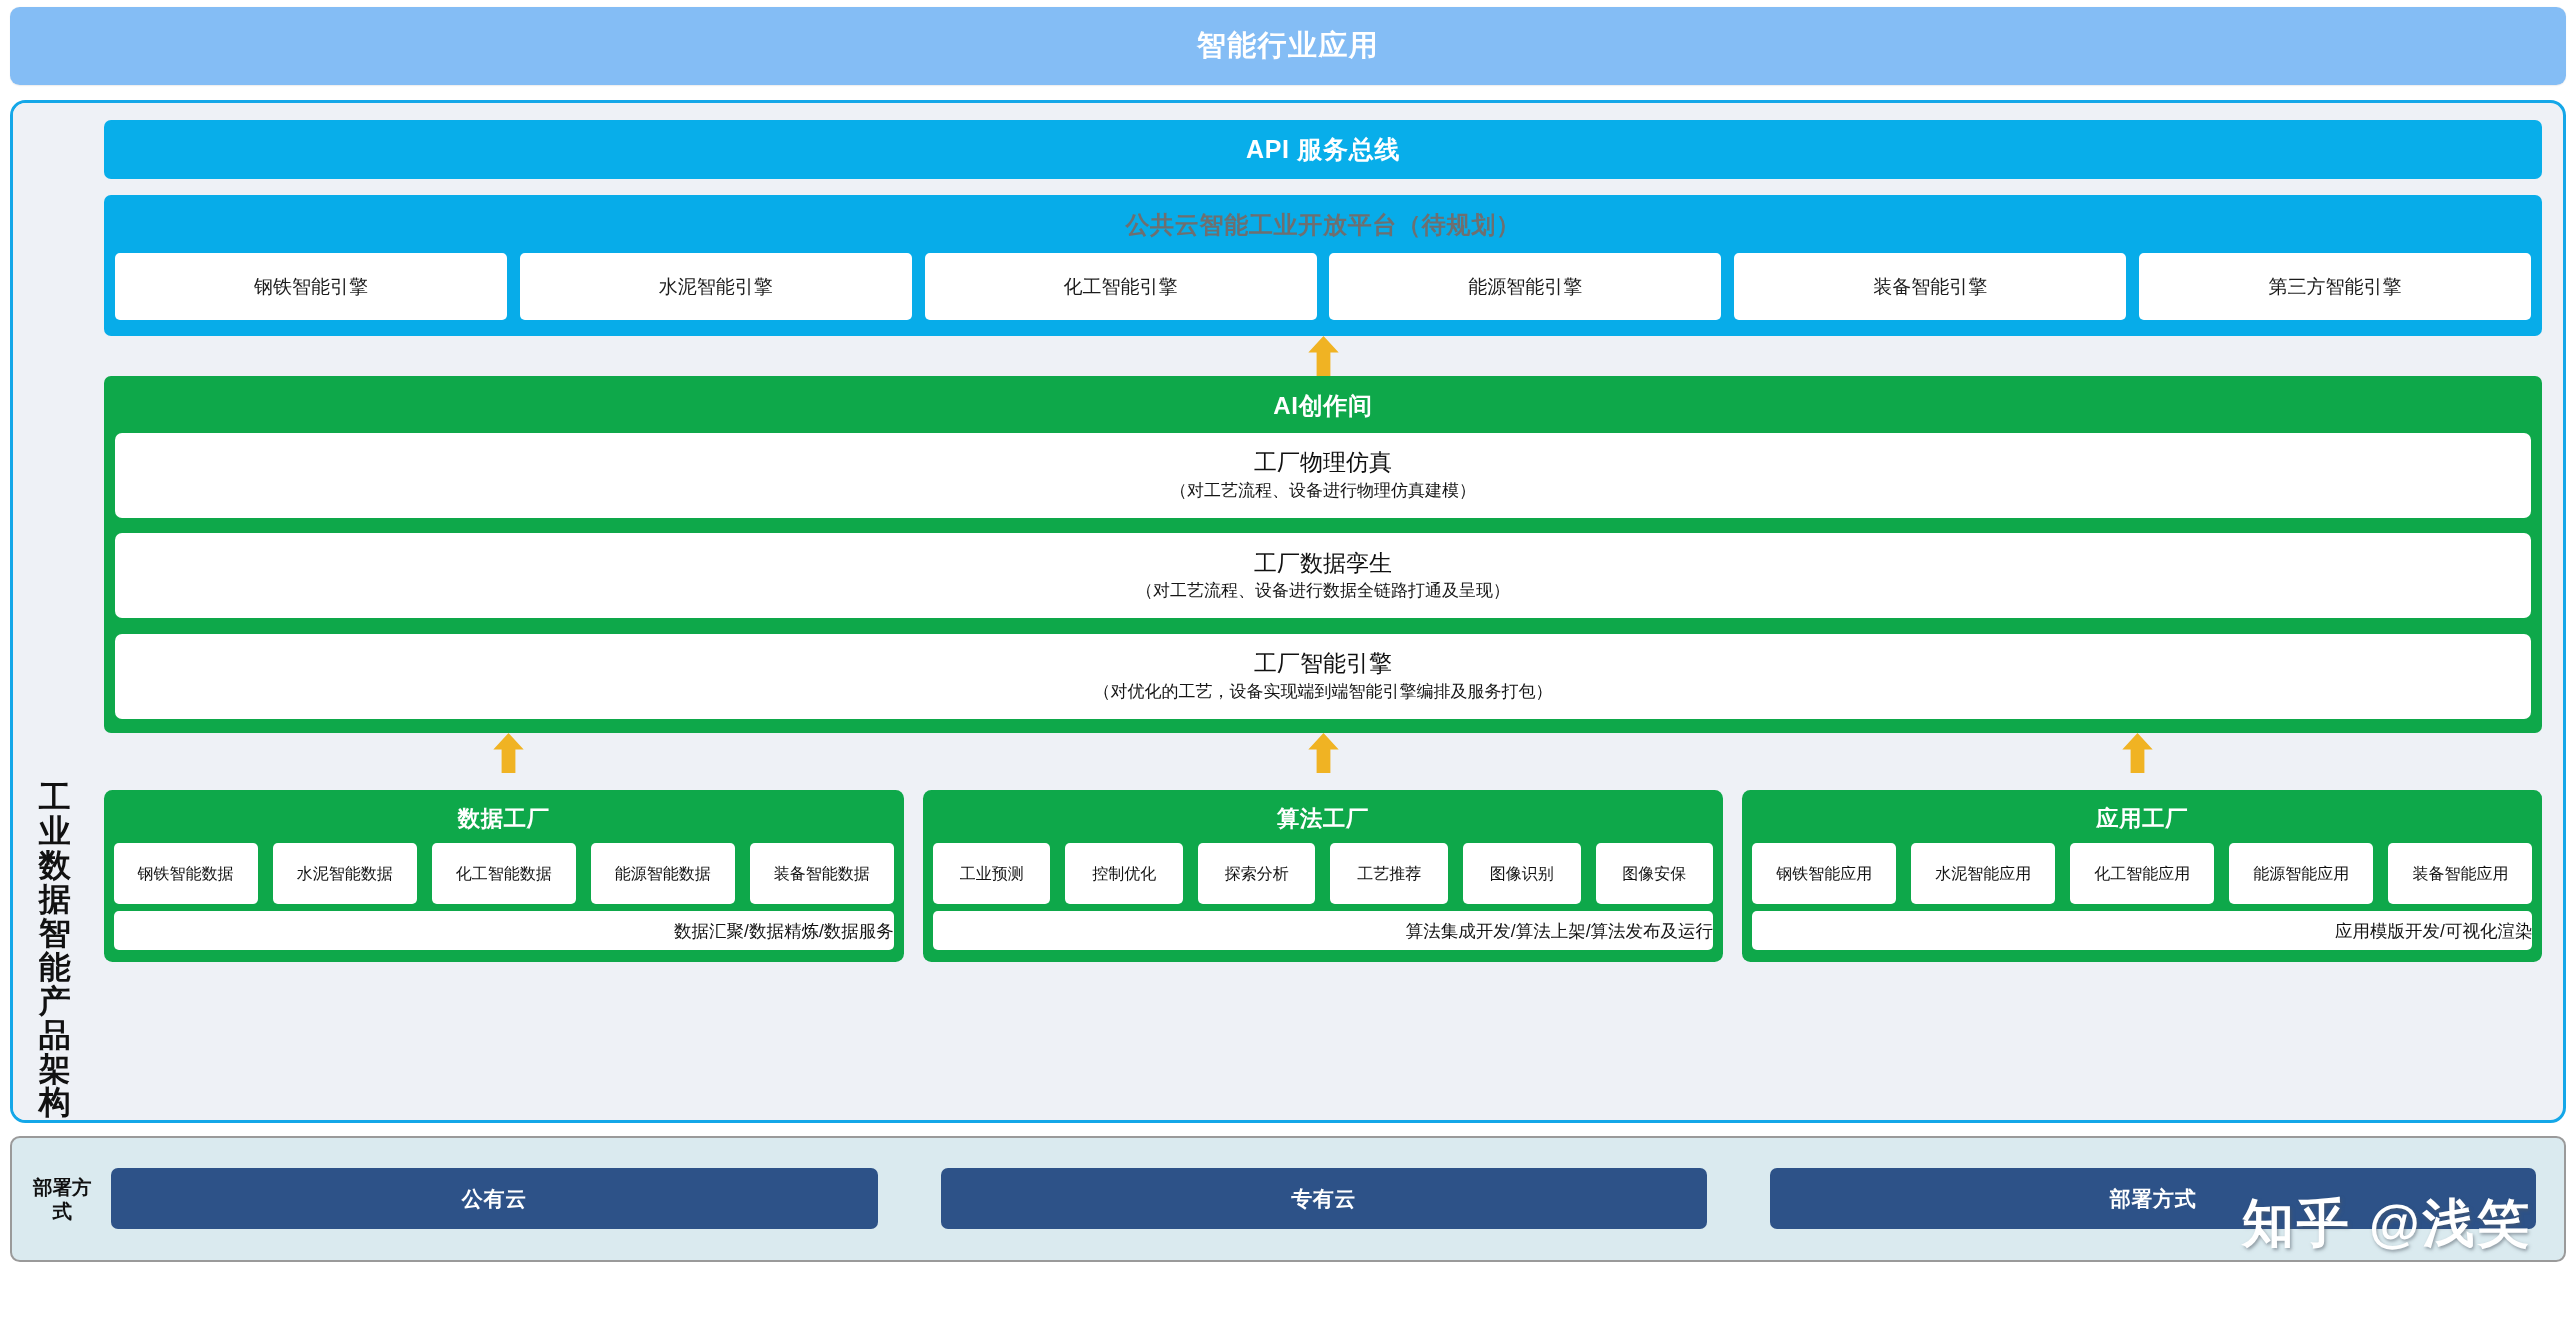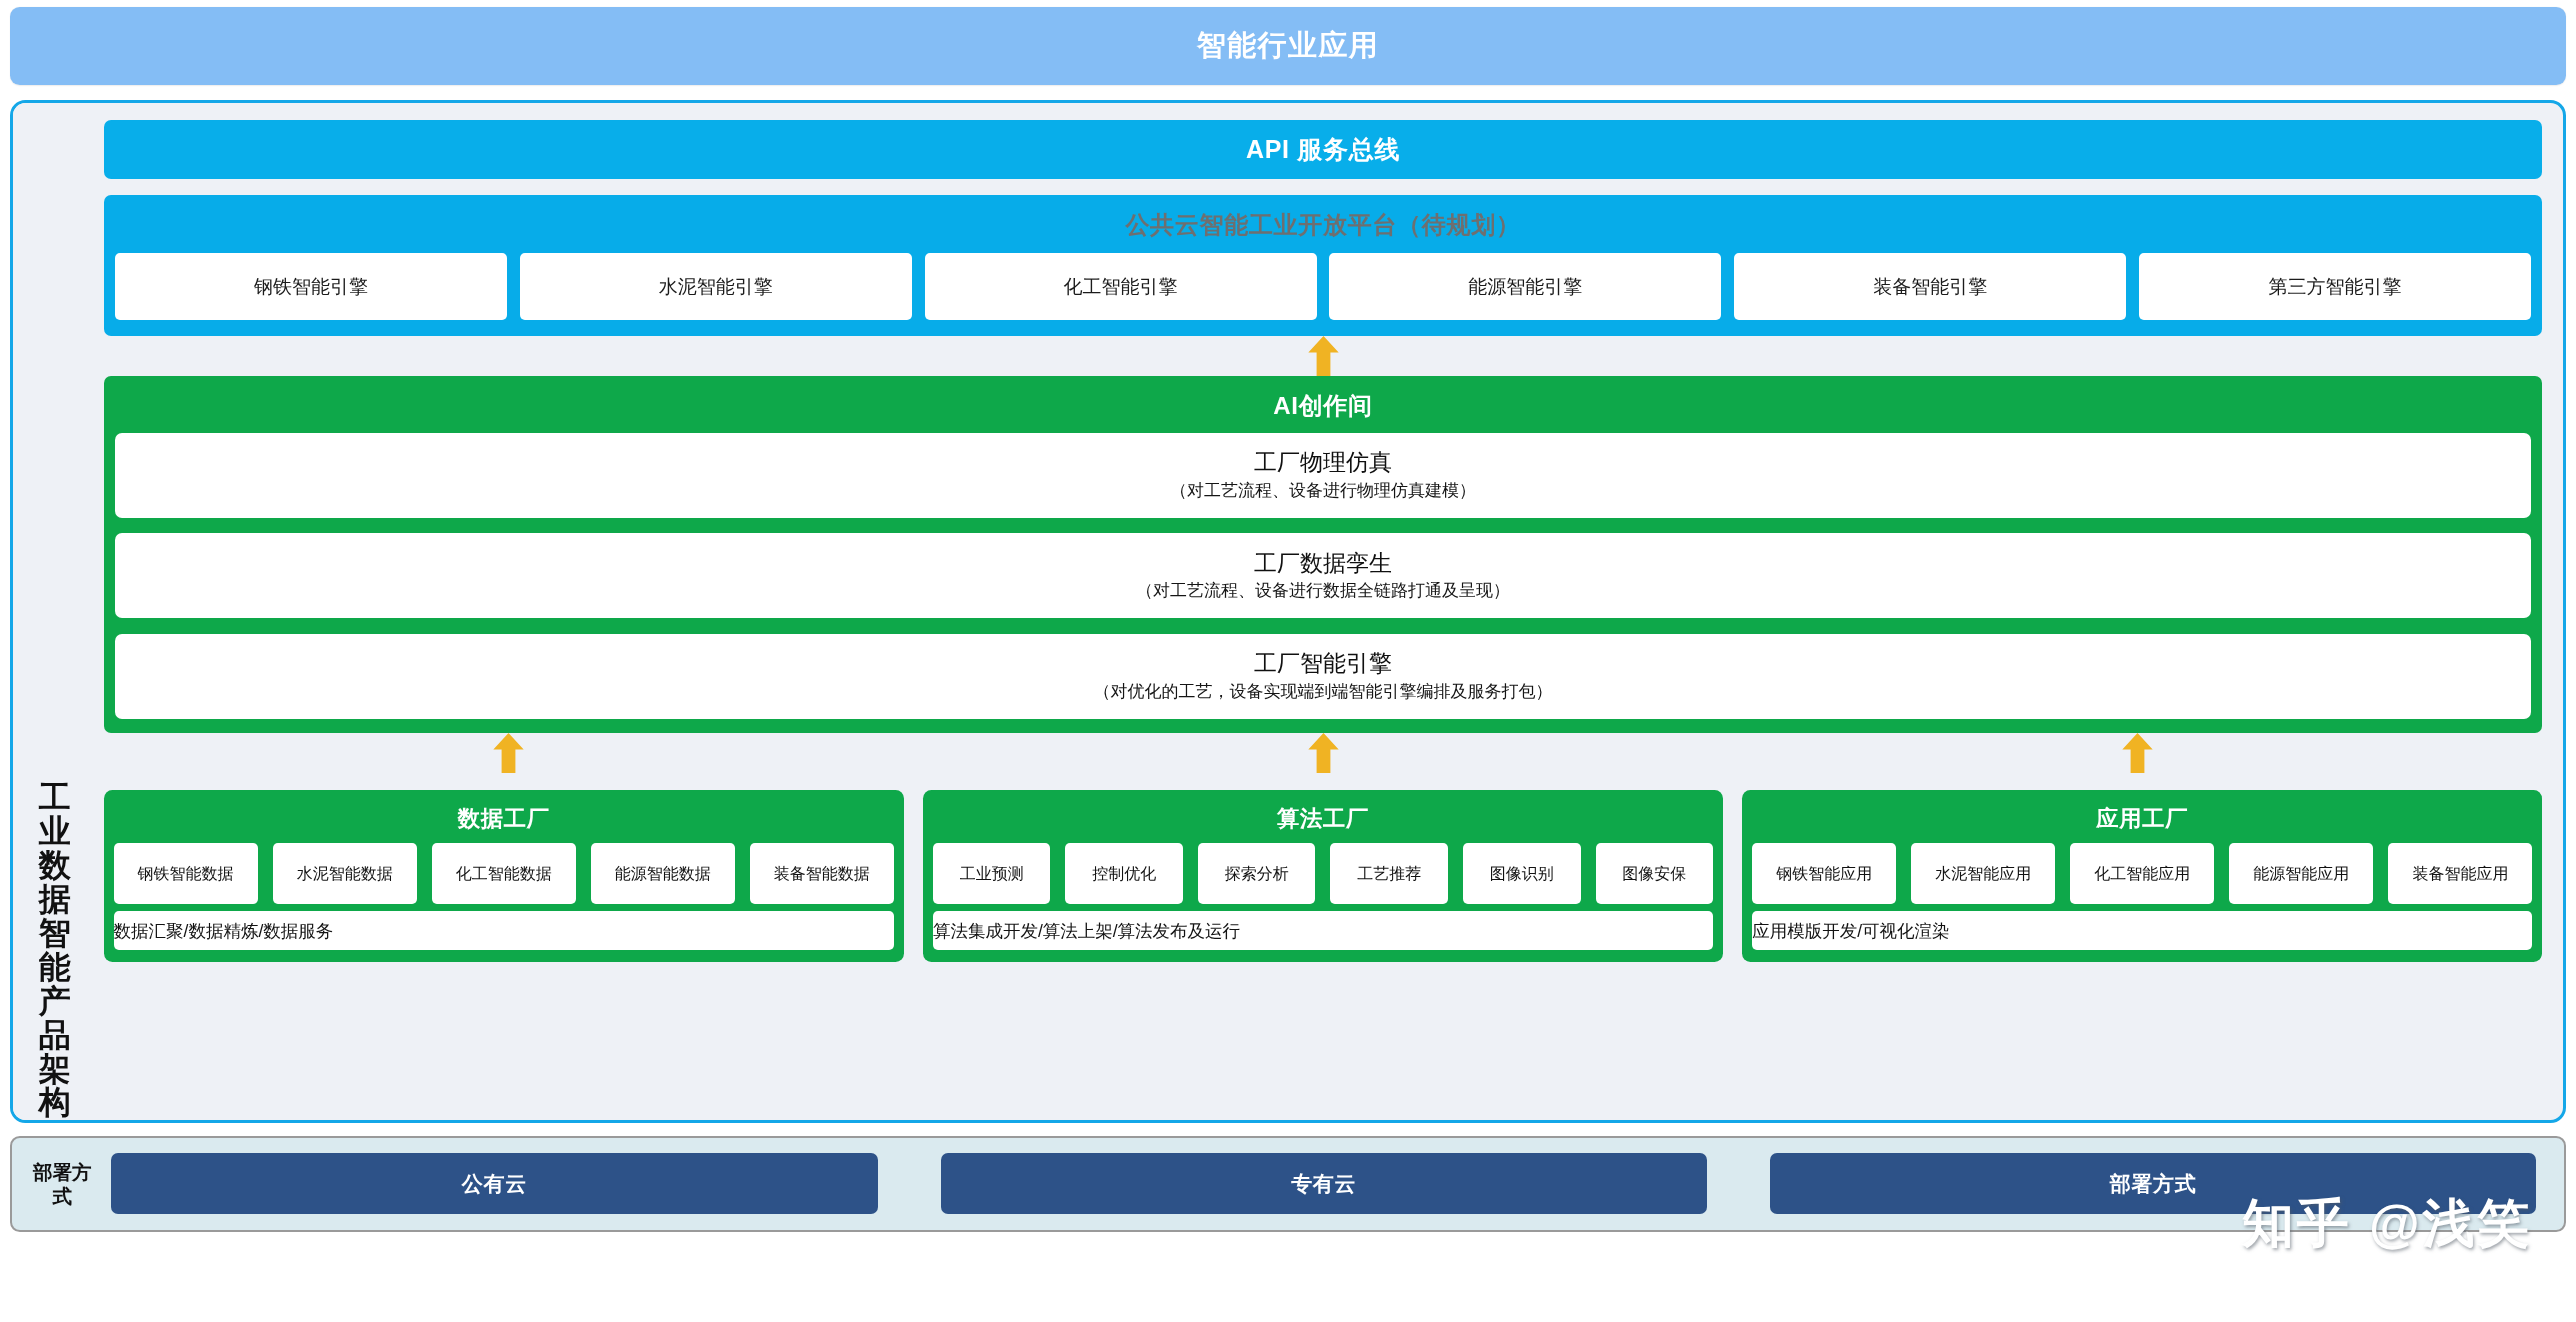--- a/index.html
+++ b/index.html
@@ -105,27 +105,27 @@
   }
   .chip-row{display:flex;gap:15px;}
   .chip{
     flex:1;background:#fff;border-radius:4.9px;
     min-height:61px;
     display:flex;align-items:center;justify-content:center;text-align:center;
     font-size:16px;color:#121212;line-height:1.25;padding:4.2px 1.4px;box-sizing:border-box;
   }
   .footer-bar{
     margin-top:7px;background:#fff;border-radius:4.9px;height:39px;
-    display:flex;align-items:center;justify-content:flex-start;
+    display:flex;align-items:center;justify-content:flex-end;
     font-size:17.5px;color:#121212;
   }
 
   
   .deploy{
-    margin-top:12.6px;height:96px;
+    margin-top:12.6px;height:126px;
     border:2.1px solid #9a9a9a;border-radius:9.8px;
     background:#daeaef;
     display:flex;align-items:center;
     padding:0 28px 0 17px;box-sizing:border-box;gap:15.4px;
   }
   .deploy-label{
     width:67px;flex:0 0 67px;text-align:center;
     font-size:19.5px;font-weight:bold;color:#111;line-height:1.25;
   }
   .deploy-btns{flex:1;display:flex;gap:63px;}

